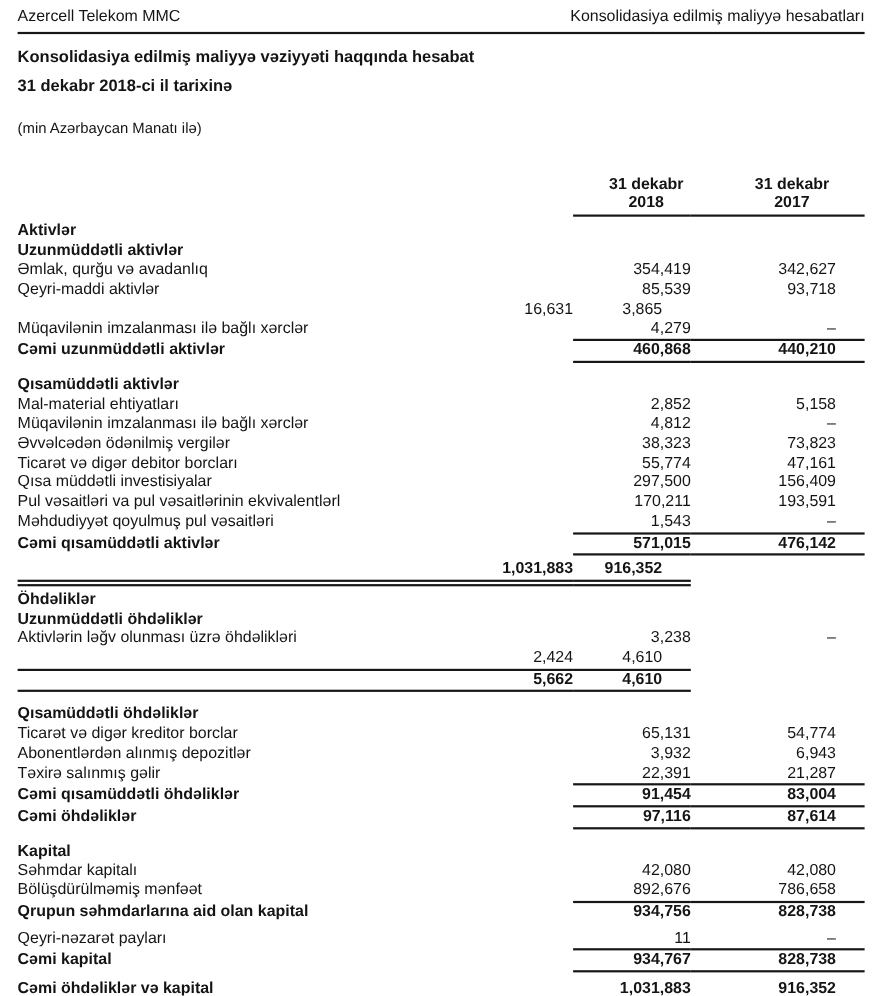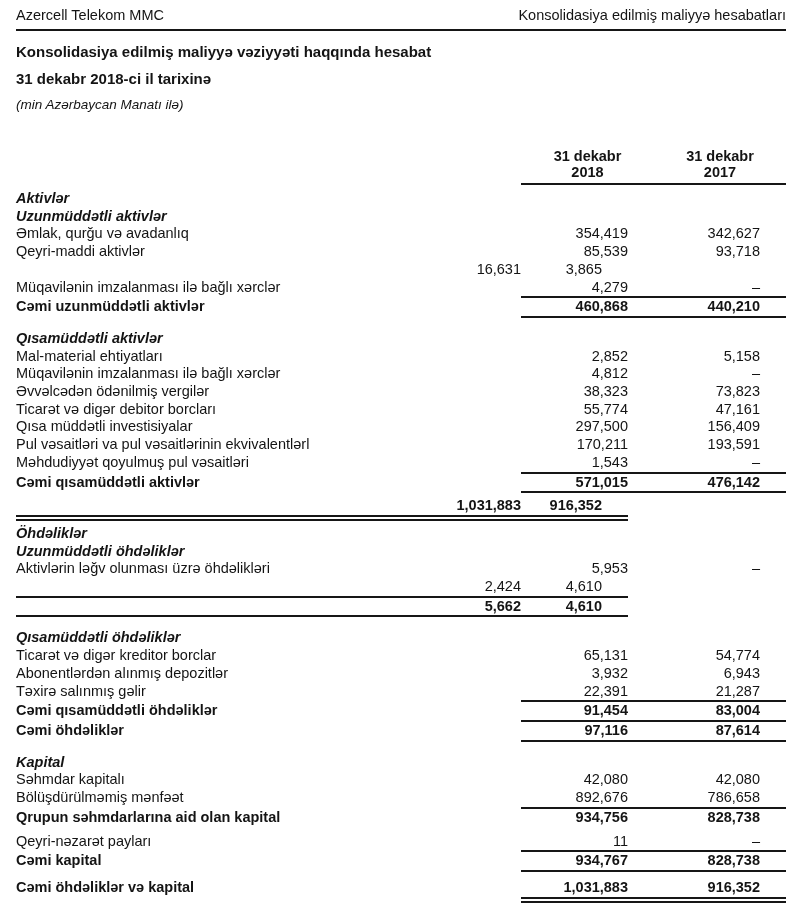--- a/index.html
+++ b/index.html
@@ -15,21 +15,21 @@
   .doc-header {
     display: flex;
     justify-content: space-between;
     align-items: center;
     font-size: 14.5px;
     padding-bottom: 6px;
     border-bottom: 2px solid #161616;
   }
   .title1 { font-weight: bold; font-size: 15px; margin-top: 12px; }
   .title2 { font-weight: bold; font-size: 15px; margin-top: 10px; }
-  .note   { font-style: italic; font-size: 13.5px; margin-top: 10px; }
+  .note   { font-size: 13.5px; margin-top: 22px; }
 
   .table { margin-top: 36px; }
   .row {
     display: grid;
     grid-template-columns: 1fr 107px 158px;
     font-size: 14.5px;
     line-height: 17.7px;
   }
   .row .val { text-align: right; white-space: nowrap; }
   .row .v2  { padding-right: 26px; }
@@ -38,21 +38,21 @@
   .col-heads .head {
     font-weight: bold;
     text-align: center;
     line-height: 16px;
     padding-bottom: 3px;
     border-bottom: 2px solid #161616;
   }
   .col-heads .head1 { padding-left: 26px; }
   .col-heads .head2 { padding-left: 26px; }
 
-  .row.section { font-weight: bold; font-style: italic; }
+  .row.section { font-weight: bold; }
   .row.total, .row.grand { font-weight: bold; }
 
   .row.rule-single > .val { border-bottom: 2px solid #161616; }
   .row.rule-double > .val { border-bottom: 6px double #161616; }
 
   .spacer { width: 100%; }
 </style>
 </head>
 <body>
 
@@ -171,21 +171,21 @@
     <div class="val v1"></div>
     <div class="val v2"></div>
   </div>
         <div class="row section">
     <div class="label">Uzunmüddətli öhdəliklər</div>
     <div class="val v1"></div>
     <div class="val v2"></div>
   </div>
         <div class="row item">
     <div class="label">Aktivlərin ləğv olunması üzrə öhdəlikləri</div>
-    <div class="val v1">5,953</div>
+    <div class="val v1">3,238</div>
     <div class="val v2">–</div>
   </div>
         <div class="row item rule-single">
     <div class="val v1">2,424</div>
     <div class="val v2">4,610</div>
   </div>
         <div class="row total rule-single">
     <div class="val v1">5,662</div>
     <div class="val v2">4,610</div>
   </div>

